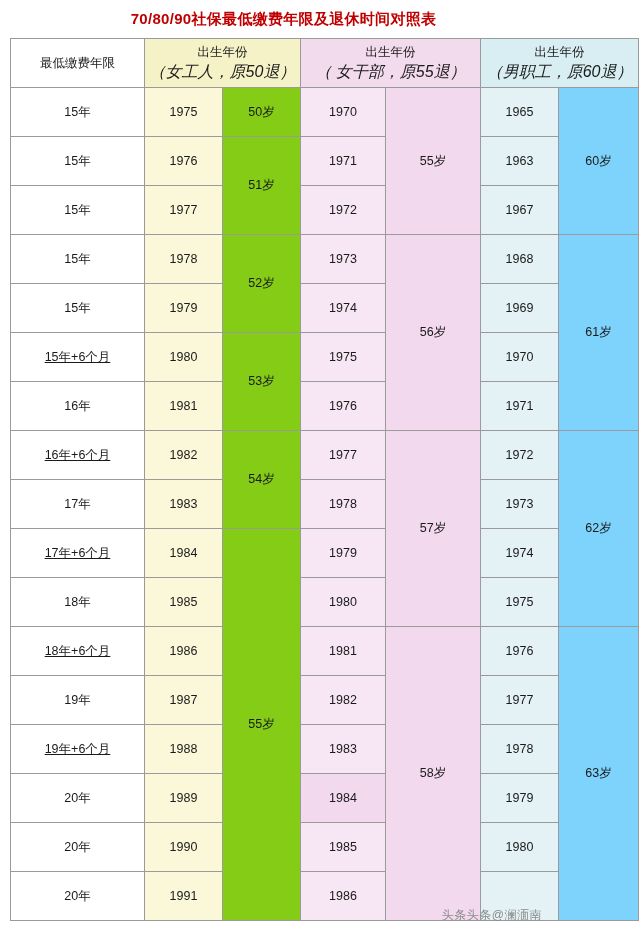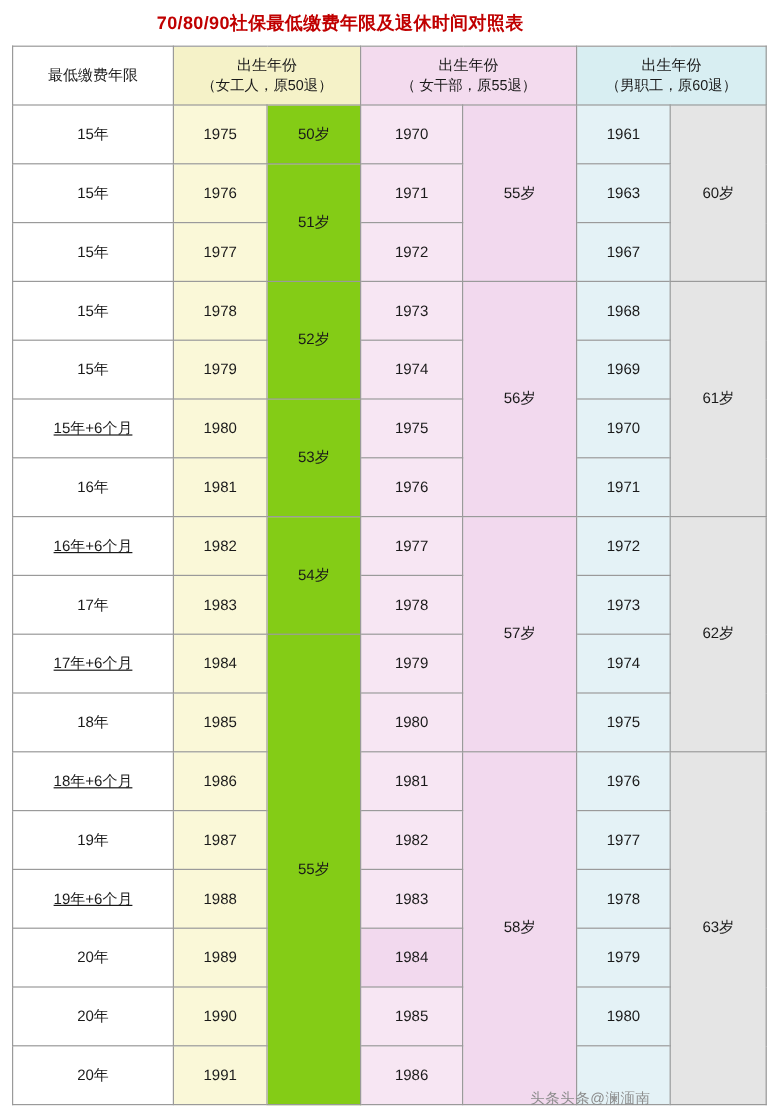--- a/index.html
+++ b/index.html
@@ -38,23 +38,23 @@
   .h-min{background:#ffffff;}
   .h-yellow{background:#f5f2c8;}
   .h-pink{background:#f3dbee;}
   .h-blue{background:#d8eef2;}
   .c-white{background:#ffffff;}
   .c-yellow{background:#faf8d8;}
   .c-yellow2{background:#84cc16;}
   .c-pink{background:#f7e6f3;}
   .c-pink2{background:#f2d9ee;}
   .c-blue{background:#e4f2f6;}
-  .c-blue2{background:#e5e5e5;}
+  .c-blue2{background:#7dd3fc;}
   .bold{font-weight:bold;}
-  .hdr-sub{font-size:12px;}
+  .hdr-sub{font-size:16px;font-style:italic;}
   .watermark{
     position:absolute;
     right:25px;
     bottom:6px;
     font-size:12px;
     color:#8c8c8c;
     letter-spacing:0.5px;
   }
   .small{font-size:12px;text-decoration:underline;}
 </style>
@@ -94,21 +94,21 @@
     </thead>
 
     <tbody>
 
       <tr>
         <td class="c-white">15年</td>
         <td class="c-yellow">1975</td>
         <td class="c-yellow2" rowspan="1">50岁</td>
         <td class="c-pink">1970</td>
         <td class="c-pink2" rowspan="3">55岁</td>
-        <td class="c-blue">1961</td>
+        <td class="c-blue">1965</td>
         <td class="c-blue2" rowspan="3">60岁</td>
       </tr>
 
       <tr>
         <td class="c-white">15年</td>
         <td class="c-yellow">1976</td>
         <td class="c-yellow2" rowspan="2">51岁</td>
         <td class="c-pink">1971</td>
         <td class="c-blue">1963</td>
       </tr>

